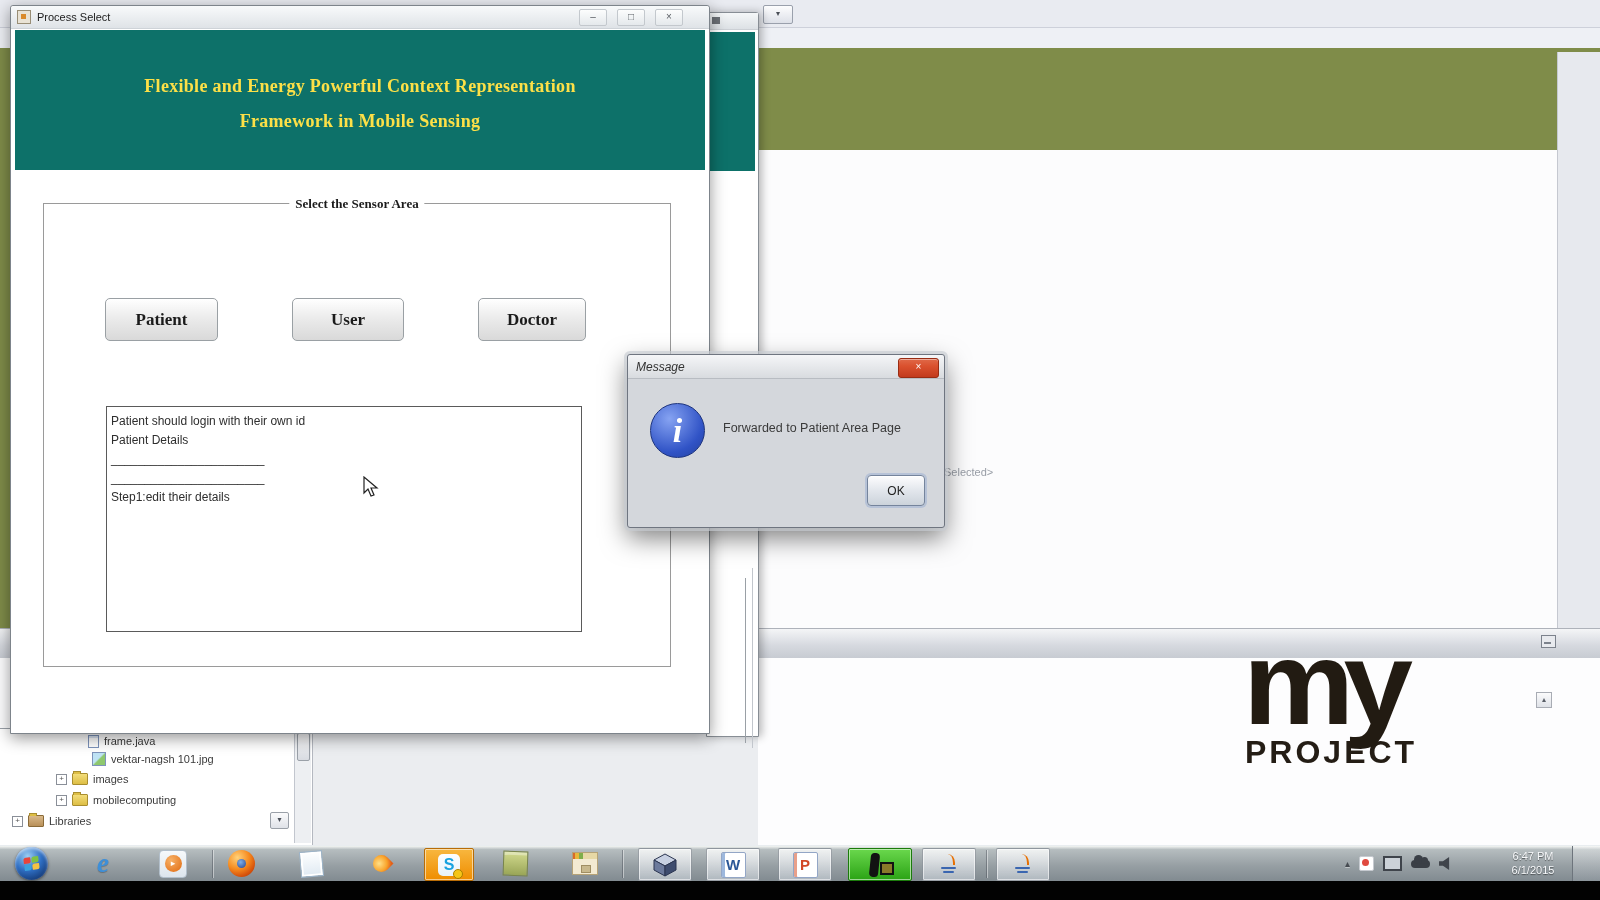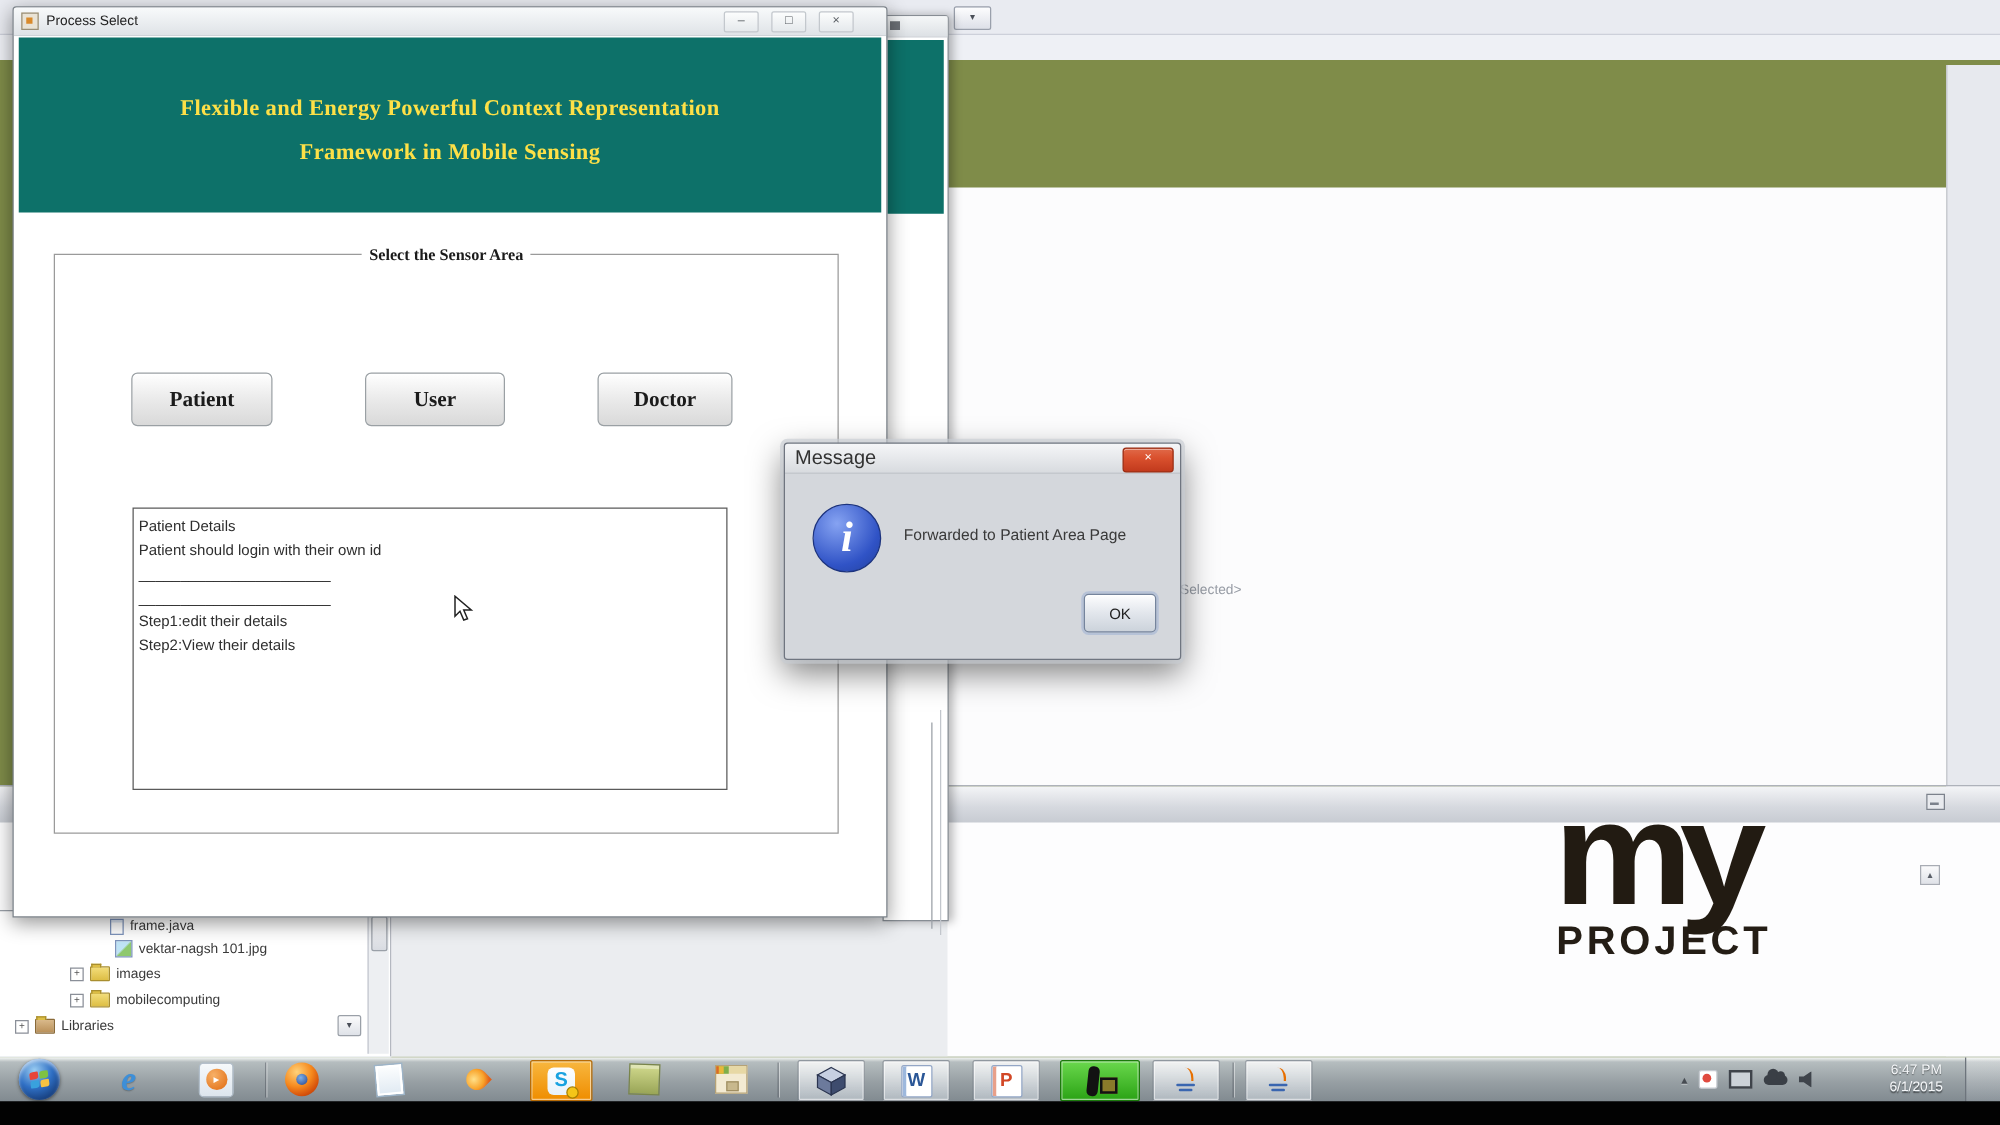--- a/index.html
+++ b/index.html
@@ -106,21 +106,21 @@
   #btn-doctor{left:467px;width:106px;}
   .notes{position:absolute;left:95px;top:400px;width:476px;height:226px;border:1px solid #5a5a5a;
       padding:5px 0 0 4px;font-size:12px;color:#2e2e2e;line-height:19px;box-sizing:border-box;}
   .cursor{position:absolute;left:352px;top:470px;width:16px;height:22px;}
 
   
   #dlg{position:absolute;left:627px;top:354px;width:316px;height:172px;z-index:5;background:#d4d7dc;
       border:1px solid #6f7580;border-radius:3px;
       box-shadow:0 0 0 3px rgba(200,205,210,.65),0 10px 26px rgba(0,0,0,.5);}
   .dlg-title{height:23px;background:linear-gradient(#f5f6f8,#d8dbdf);border-bottom:1px solid #b8bcc2;
-      display:flex;align-items:center;padding-left:8px;font-size:16px;color:#333;border-radius:3px 3px 0 0;}
+      display:flex;align-items:center;padding-left:8px;font-size:12px;color:#333;border-radius:3px 3px 0 0;font-style:italic;}
   .dlg-close{position:absolute;right:5px;top:3px;width:39px;height:18px;border:1px solid #992c13;border-radius:3px;
       background:linear-gradient(#f0917370,#da512e 40%,#c23a1d);background-color:#d34a28;
       color:#fff;font-size:10px;text-align:center;line-height:16px;box-shadow:inset 0 1px 0 rgba(255,255,255,.45);}
   .dlg-icon{position:absolute;left:22px;top:48px;width:53px;height:53px;border-radius:50%;
       background:radial-gradient(circle at 35% 28%,#86a3f2,#3053c6 65%,#22409c);
       border:1px solid #1c337e;display:flex;align-items:center;justify-content:center;
       color:#fff;font-family:"Liberation Serif",serif;font-style:italic;font-weight:bold;font-size:34px;}
   .dlg-msg{position:absolute;left:95px;top:66px;font-size:12.5px;color:#3a3a3a;}
   .dlg-ok{position:absolute;left:239px;top:120px;width:56px;height:29px;border:1px solid #75849c;border-radius:4px;
       background:linear-gradient(#fdfdfe,#e2e6ec 50%,#ccd3db);
@@ -334,26 +334,25 @@
 
     <div class="groupbox">
       <span class="grouplbl">Select the Sensor Area</span>
     </div>
 
     <div class="sbtn" id="btn-patient">Patient</div>
     <div class="sbtn" id="btn-user">User</div>
     <div class="sbtn" id="btn-doctor">Doctor</div>
 
     <div class="notes">
+      <div>Patient should login with their own id</div>
       <div>Patient Details</div>
-      <div>Patient should login with their own id</div>
       <div>_______________________</div>
       <div>_______________________</div>
       <div>Step1:edit their details</div>
-      <div>Step2:View their details</div>
     </div>
 
     <svg class="cursor" viewBox="0 0 16 22">
       <polygon points="1,1 1,17 5,13 8,20 11,19 8,12 14,12" fill="#fff" stroke="#222" stroke-width="1.2"></polygon>
     </svg>
   </div>
 
   <div id="dlg">
     <div class="dlg-title">
       <span>Message</span>

